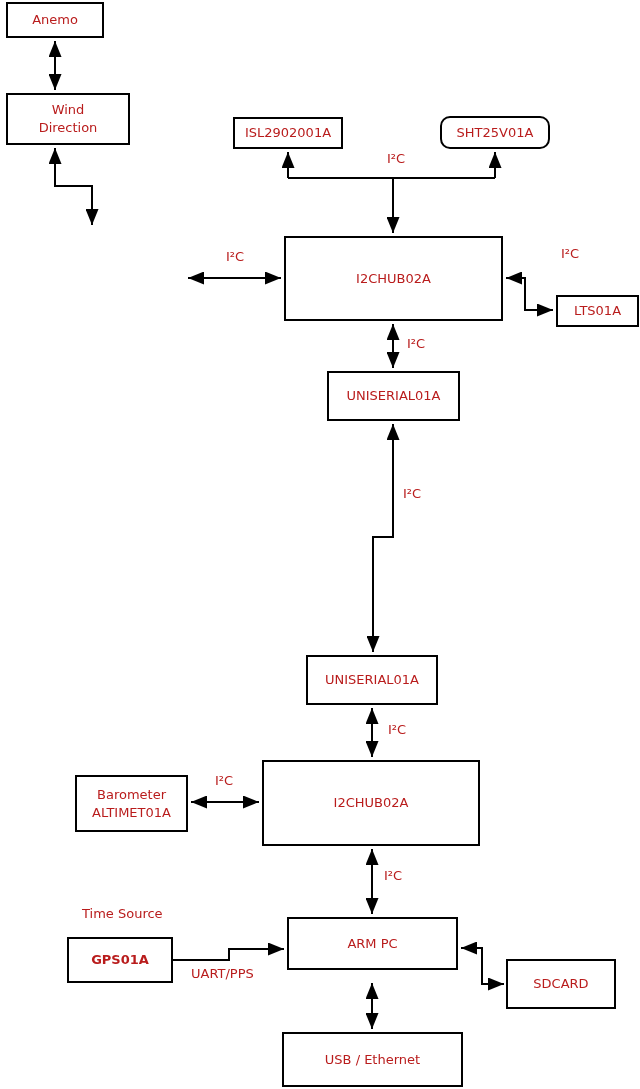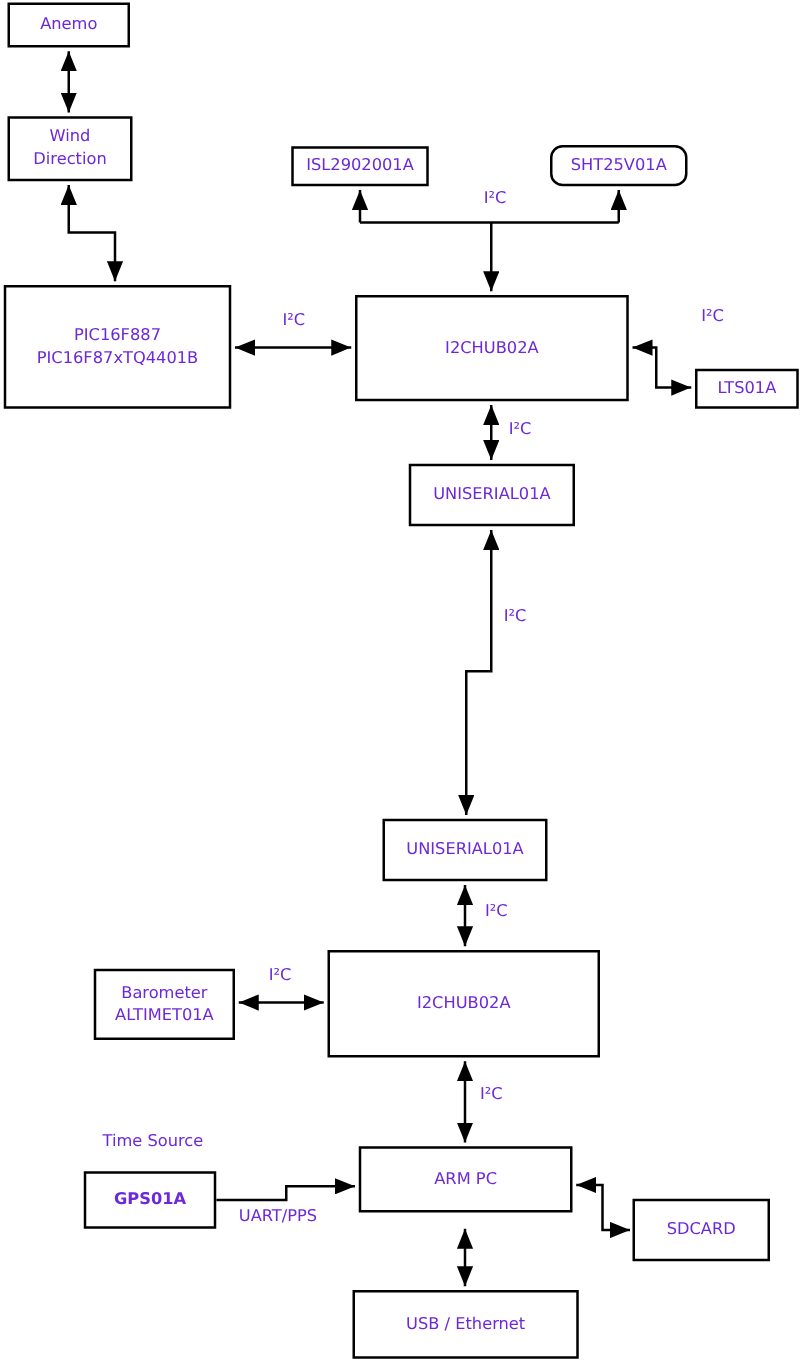--- a/index.html
+++ b/index.html
@@ -2,21 +2,21 @@
 <html><head>
 <meta charset="utf-8">
 <style>
   html, body { margin: 0; padding: 0; background: #ffffff; }
   .stage {
     position: relative;
     width: 640px;
     height: 1089px;
     background: #ffffff;
     font-family: "DejaVu Sans", "Liberation Sans", sans-serif;
-    color: #6d28d9;
+    color: #b91c1c;
     overflow: hidden;
   }
   svg.wires {
     position: absolute;
     left: 0; top: 0;
     width: 640px; height: 1089px;
   }
   svg.wires * { stroke: #000000; stroke-width: 2; fill: none; }
   svg.wires marker path { fill: #000000; stroke: none; }
   .box {
@@ -75,25 +75,23 @@
 
     <path d="M 173 960 H 229 V 949 H 284" marker-end="url(#ah)"></path>
 
     <path d="M 461 948 H 482 V 984 H 504" marker-start="url(#ah)" marker-end="url(#ah)"></path>
 
     <path d="M 372 983 V 1029" marker-start="url(#ah)" marker-end="url(#ah)"></path>
   </svg>
 
   <div class="box" style="left:6px; top:2px; width:98px; height:36px;">Anemo</div>
 
-  <div class="box" style="left:6px; top:93px; width:100px; height:52px;">Wind
+  <div class="box" style="left:6px; top:93px; width:124px; height:52px;">Wind
 Direction</div>
 
-  <div class="box" style="left:3px; top:228px; width:182px; height:99px;">PIC16F887
-PIC16F87xTQ4401B</div>
 
   <div class="box" style="left:233px; top:117px; width:110px; height:32px;">ISL2902001A</div>
 
   <div class="box" style="left:440px; top:116px; width:110px; height:33px;border-radius:10px;">SHT25V01A</div>
 
   <div class="box" style="left:284px; top:236px; width:219px; height:85px;">I2CHUB02A</div>
 
   <div class="box" style="left:556px; top:295px; width:83px; height:32px;">LTS01A</div>
 
   <div class="box" style="left:327px; top:371px; width:133px; height:50px;">UNISERIAL01A</div>

